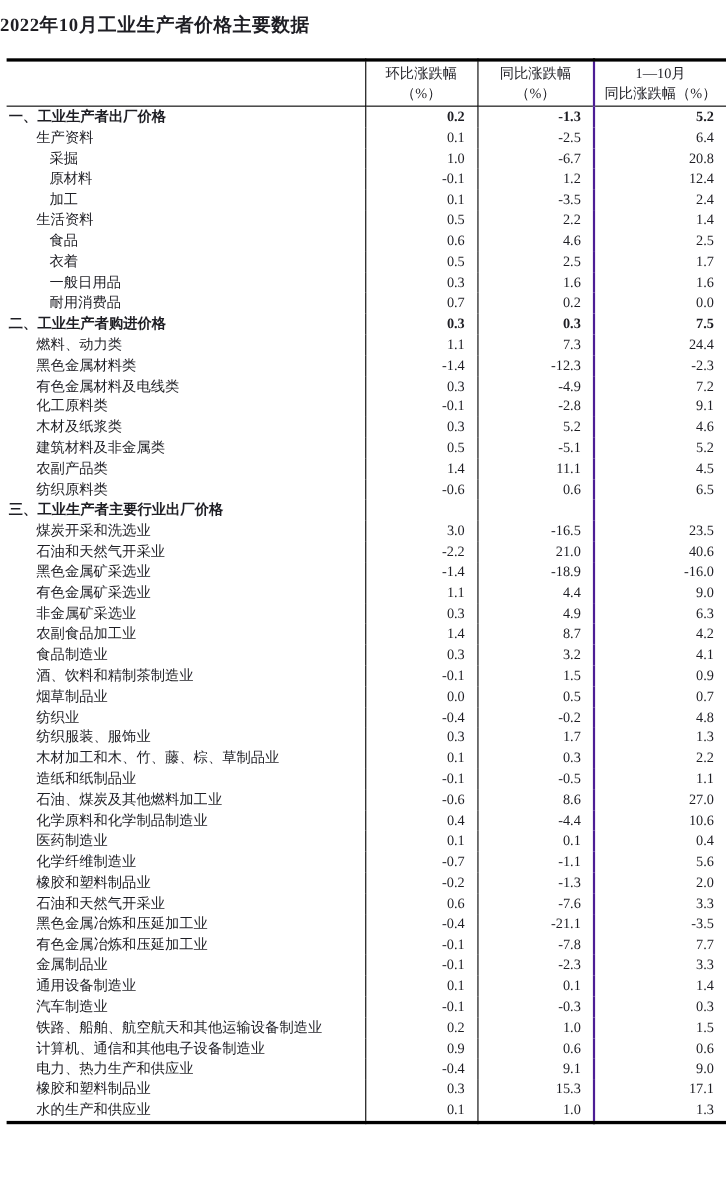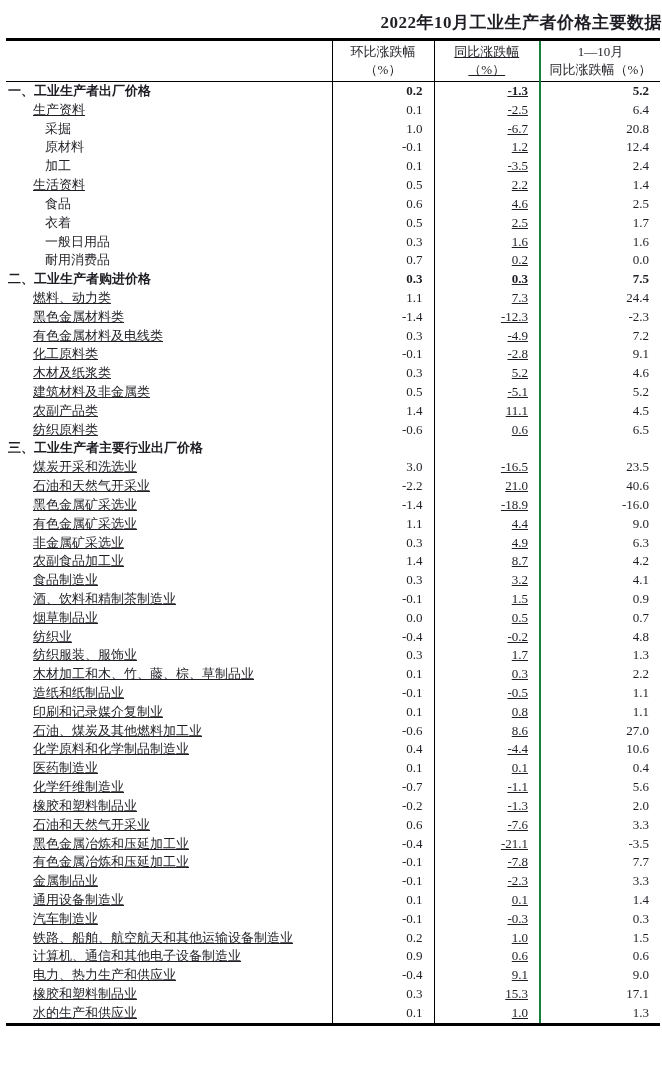--- a/index.html
+++ b/index.html
@@ -10,23 +10,23 @@
   body {
     width: 662px;
     height: 1074px;
     overflow: hidden;
     font-family: "Liberation Serif", "DejaVu Serif", serif;
     color: #1e1e24;
   }
   .page-title {
     margin: 0;
     padding-top: 11px;
-    height: 38px;
+    height: 53px;
     box-sizing: border-box;
-    text-align: right;
+    text-align: left;
     font-size: 17px;
     font-weight: bold;
     letter-spacing: 0.5px;
   }
   table.price-table {
     table-layout: fixed;
     border-collapse: collapse;
     width: 654px;
     margin-left: 6px;
     border-top: 3px solid #000;
@@ -42,34 +42,34 @@
     font-weight: normal;
     text-align: center;
     vertical-align: middle;
     height: 40px;
     padding: 0;
     border-bottom: 1px solid #000;
     line-height: 18px;
   }
   th.div1, td.div1 { border-right: 1px solid #000; }
   th.div2, td.div2 { border-right: 1px solid #000; }
-  th.div3, td.div3 { border-right: 2px solid #15803d; text-decoration: underline; }
+  th.div3, td.div3 { border-right: 2px solid #4c1d95; }
 
   tbody td {
     height: 18.82px;
     padding: 0;
     line-height: 18.82px;
     white-space: nowrap;
     overflow: hidden;
   }
   td.label { text-align: left; }
   td.num   { text-align: right; padding-right: 11px; }
   tr.bold td { font-weight: bold; }
   td.lv0 { padding-left: 2px; }
-  td.lv1 { padding-left: 27px; text-decoration: underline; }
+  td.lv1 { padding-left: 27px; }
   td.lv2 { padding-left: 39px; }
 </style>
 </head>
 <body>
 
 <h1 class="page-title">2022年10月工业生产者价格主要数据</h1>
 
 <table class="price-table">
   <colgroup>
     <col class="c-label">
@@ -320,26 +320,20 @@
     <td class="num">2.2</td>
   </tr>
 
   <tr>
     <td class="label div1 lv1">造纸和纸制品业</td>
     <td class="num div2">-0.1</td>
     <td class="num div3">-0.5</td>
     <td class="num">1.1</td>
   </tr>
 
-  <tr>
-    <td class="label div1 lv1">印刷和记录媒介复制业</td>
-    <td class="num div2">0.1</td>
-    <td class="num div3">0.8</td>
-    <td class="num">1.1</td>
-  </tr>
 
   <tr>
     <td class="label div1 lv1">石油、煤炭及其他燃料加工业</td>
     <td class="num div2">-0.6</td>
     <td class="num div3">8.6</td>
     <td class="num">27.0</td>
   </tr>
 
   <tr>
     <td class="label div1 lv1">化学原料和化学制品制造业</td>

